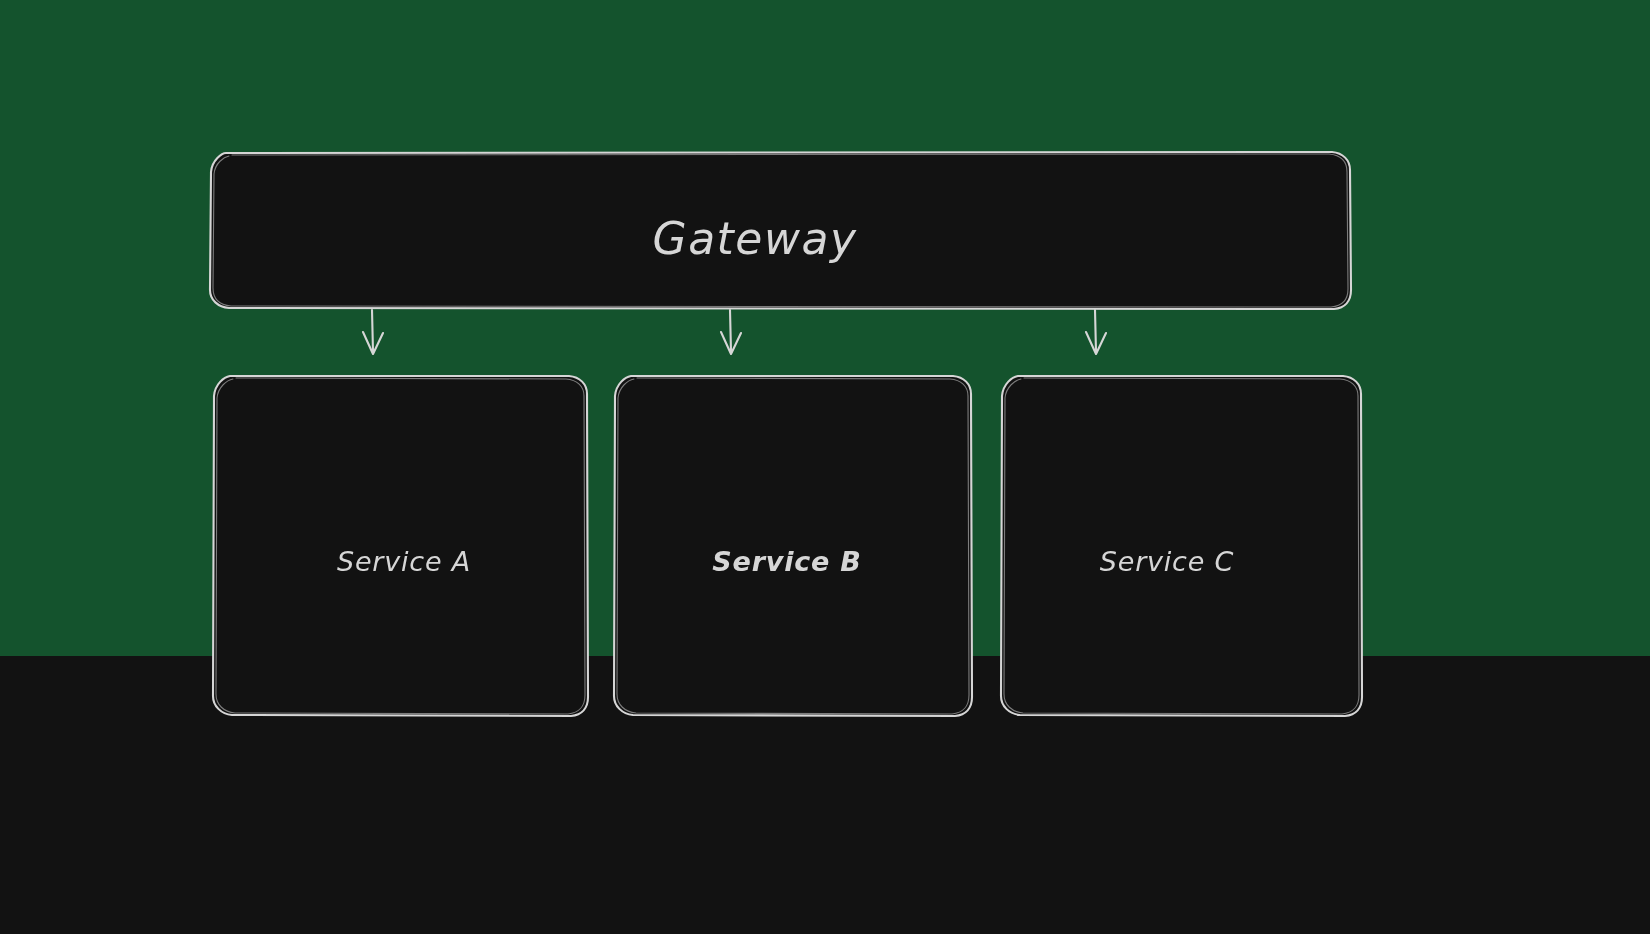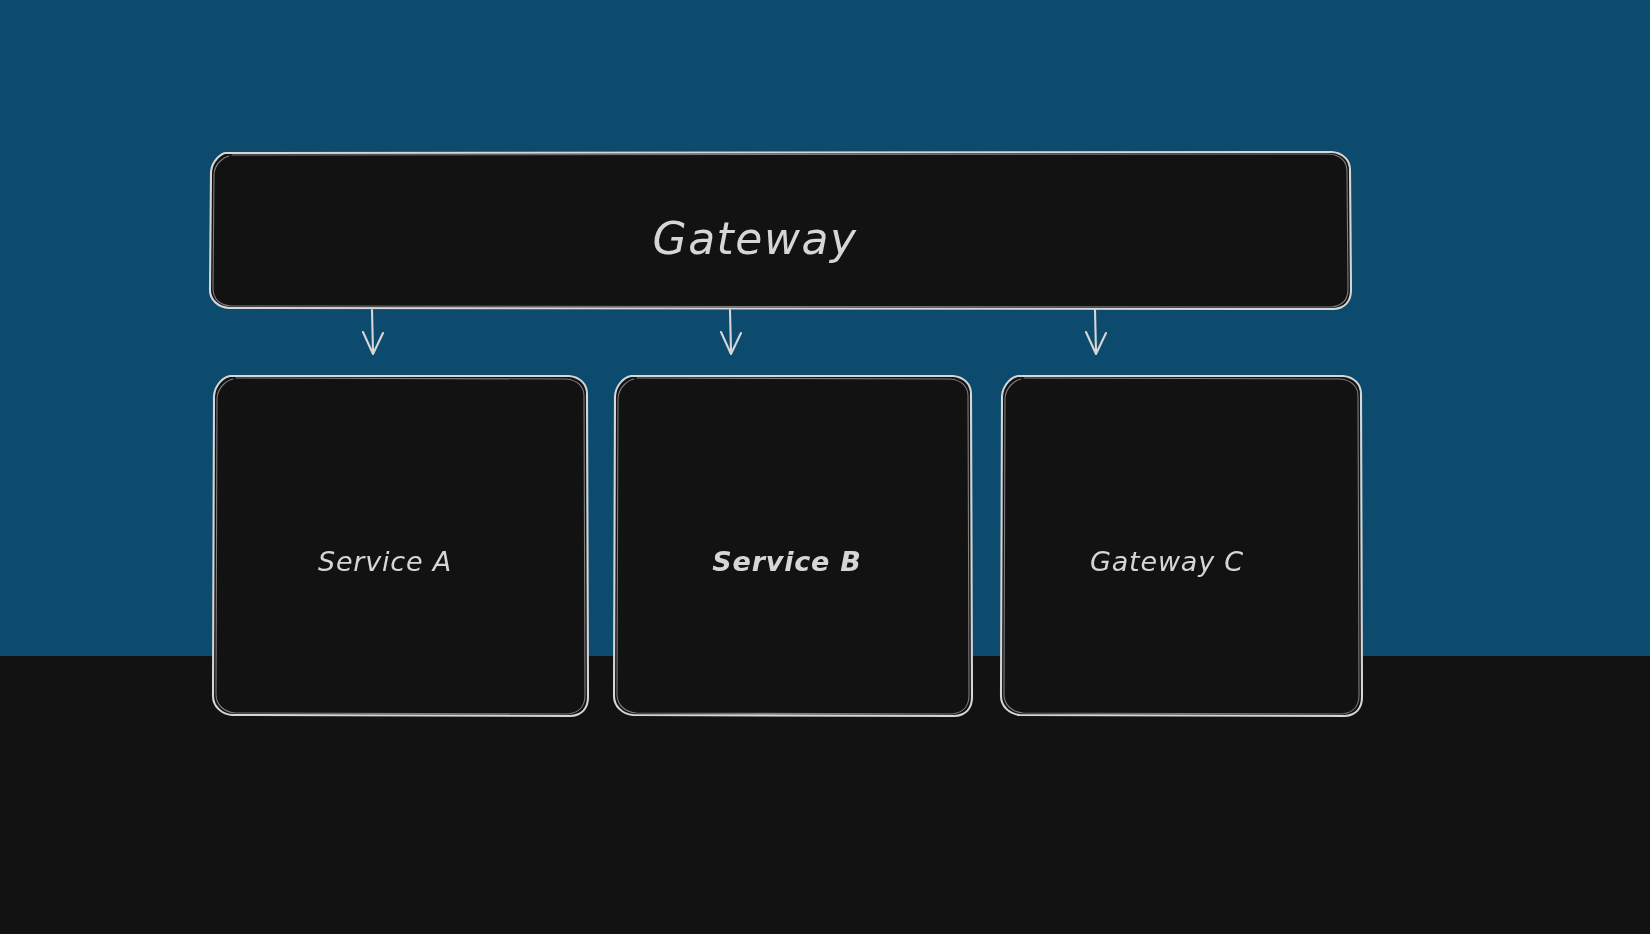--- a/index.html
+++ b/index.html
@@ -10,21 +10,21 @@
   body {
     width: 1650px;
     height: 934px;
     overflow: hidden;
     font-family: "DejaVu Sans", sans-serif;
   }
   #canvas {
     position: relative;
     width: 1650px;
     height: 656px;
-    background: #0c4a6e;
+    background: #14532d;
   }
   #diagram-svg {
     position: absolute;
     inset: 0;
     width: 1650px;
     height: 934px;
     display: block;
   }
   .node-label {
     position: absolute;
@@ -150,19 +150,19 @@
            L 1342 714
            C 1353 713, 1359 706, 1359 695
            L 1358 396
            C 1358 386, 1351 380, 1340 379
            L 1024 378"></path>
     </g>
   </svg>
 
   <div class="node-label label-gateway" style="left:755px; top:238px;">Gateway</div>
 
-  <div class="node-label label-service" style="left:385px; top:561px;">Service A</div>
+  <div class="node-label label-service" style="left:404px; top:561px;">Service A</div>
 
   <div class="node-label label-service" style="left:787px; top:561px;font-weight:bold;">Service B</div>
 
-  <div class="node-label label-service" style="left:1167px; top:561px;">Gateway C</div>
+  <div class="node-label label-service" style="left:1167px; top:561px;">Service C</div>
 
 </div>
 
 </body></html>

